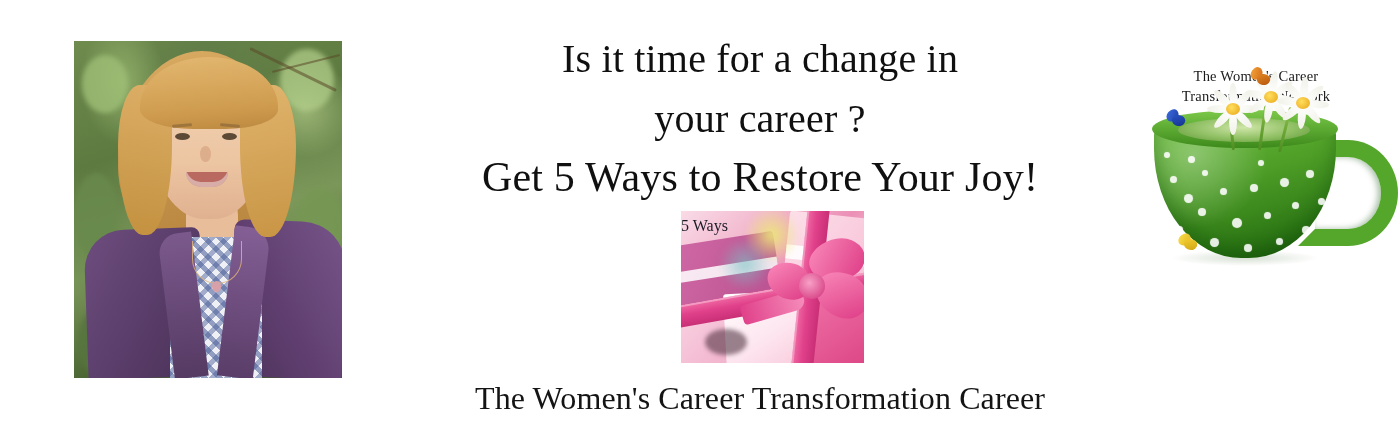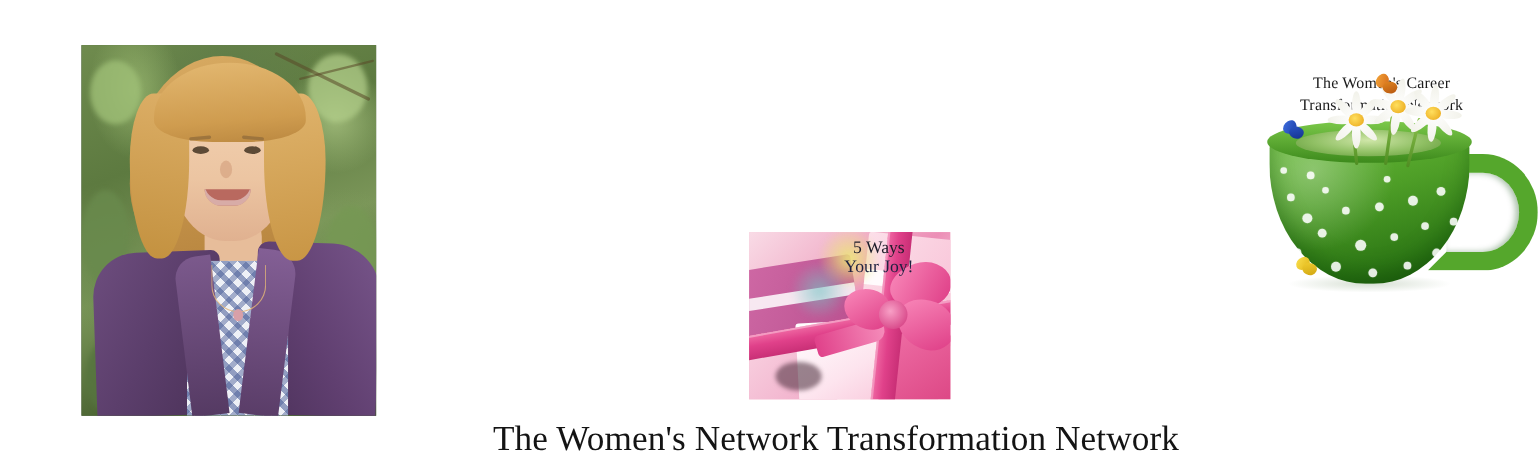--- a/index.html
+++ b/index.html
@@ -320,24 +320,22 @@
     position: absolute;
     left: 24px; top: 118px; width: 42px; height: 26px;
     background: rgba(70,40,55,.55);
     border-radius: 50%;
     filter: blur(2px);
   }
   .gift .g-overlay {
     position: absolute;
     left: 0; top: 6px;
     width: 148px;
-    text-align: center;
     font-family: "Liberation Serif", serif;
     line-height: 17px;
-    margin-left: 44px;
   }
   .gift .g-ov-1 { font-size: 16px; color: #1b1b28; }
   .gift .g-ov-2 { font-size: 16px; color: #8a2431; }
   .gift .g-ov-3 { font-size: 16px; color: #1d2140; }
 
   
   .logo {
     position: absolute;
     left: 1140px;
     top: 66px;
@@ -486,20 +484,25 @@
       <div class="p-bangs"></div>
       <div class="p-brow l"></div>
       <div class="p-brow r"></div>
       <div class="p-eye l"></div>
       <div class="p-eye r"></div>
       <div class="p-nose"></div>
       <div class="p-mouth"></div>
     </div>
   </div>
 
+  <div class="headline">
+    <div class="hl-1">Is it time for a change in</div>
+    <div class="hl-2">your career ?</div>
+    <div class="hl-3">Get 5 Ways to Restore Your Joy!</div>
+  </div>
 
   <div class="gift">
     <div class="g-bg"></div>
     <div class="g-box g-box2">
         <div class="stripe"></div>
       </div>
     <div class="g-box g-box1">
         <div class="stripe"></div>
       </div>
     <div class="g-yellow"></div>
@@ -511,21 +514,20 @@
     <div class="r-horiz"></div>
     <div class="r-vert"></div>
     <div class="r-tail"></div>
     <div class="r-loop a"></div>
     <div class="r-loop b"></div>
     <div class="r-loop c"></div>
     <div class="r-knot"></div>
 
     <div class="g-overlay">
       <div class="g-ov-1">5 Ways</div>
-      <div class="g-ov-3">Your  Joy!</div>
     </div>
   </div>
 
   <div class="logo">
     <div class="logo-text">
       <div>The Women's Career</div>
       <div>Transformation Network</div>
     </div>
 
     <div class="cup-shadow"></div>
@@ -603,15 +605,15 @@
     <div class="butterfly bf-orange" style="left:110px; top:2px; width:22px; height:18px;">
       <div class="w w1"></div>
         <div class="w w2"></div>
     </div>
     <div class="butterfly bf-yellow" style="left:38px; top:168px; width:20px; height:16px;">
       <div class="w w1"></div>
         <div class="w w2"></div>
     </div>
   </div>
 
-  <div class="tagline">The Women's Network Transformation Network</div>
+  <div class="tagline">The Women's Career Transformation Career</div>
 
 </div>
 
 </body></html>

